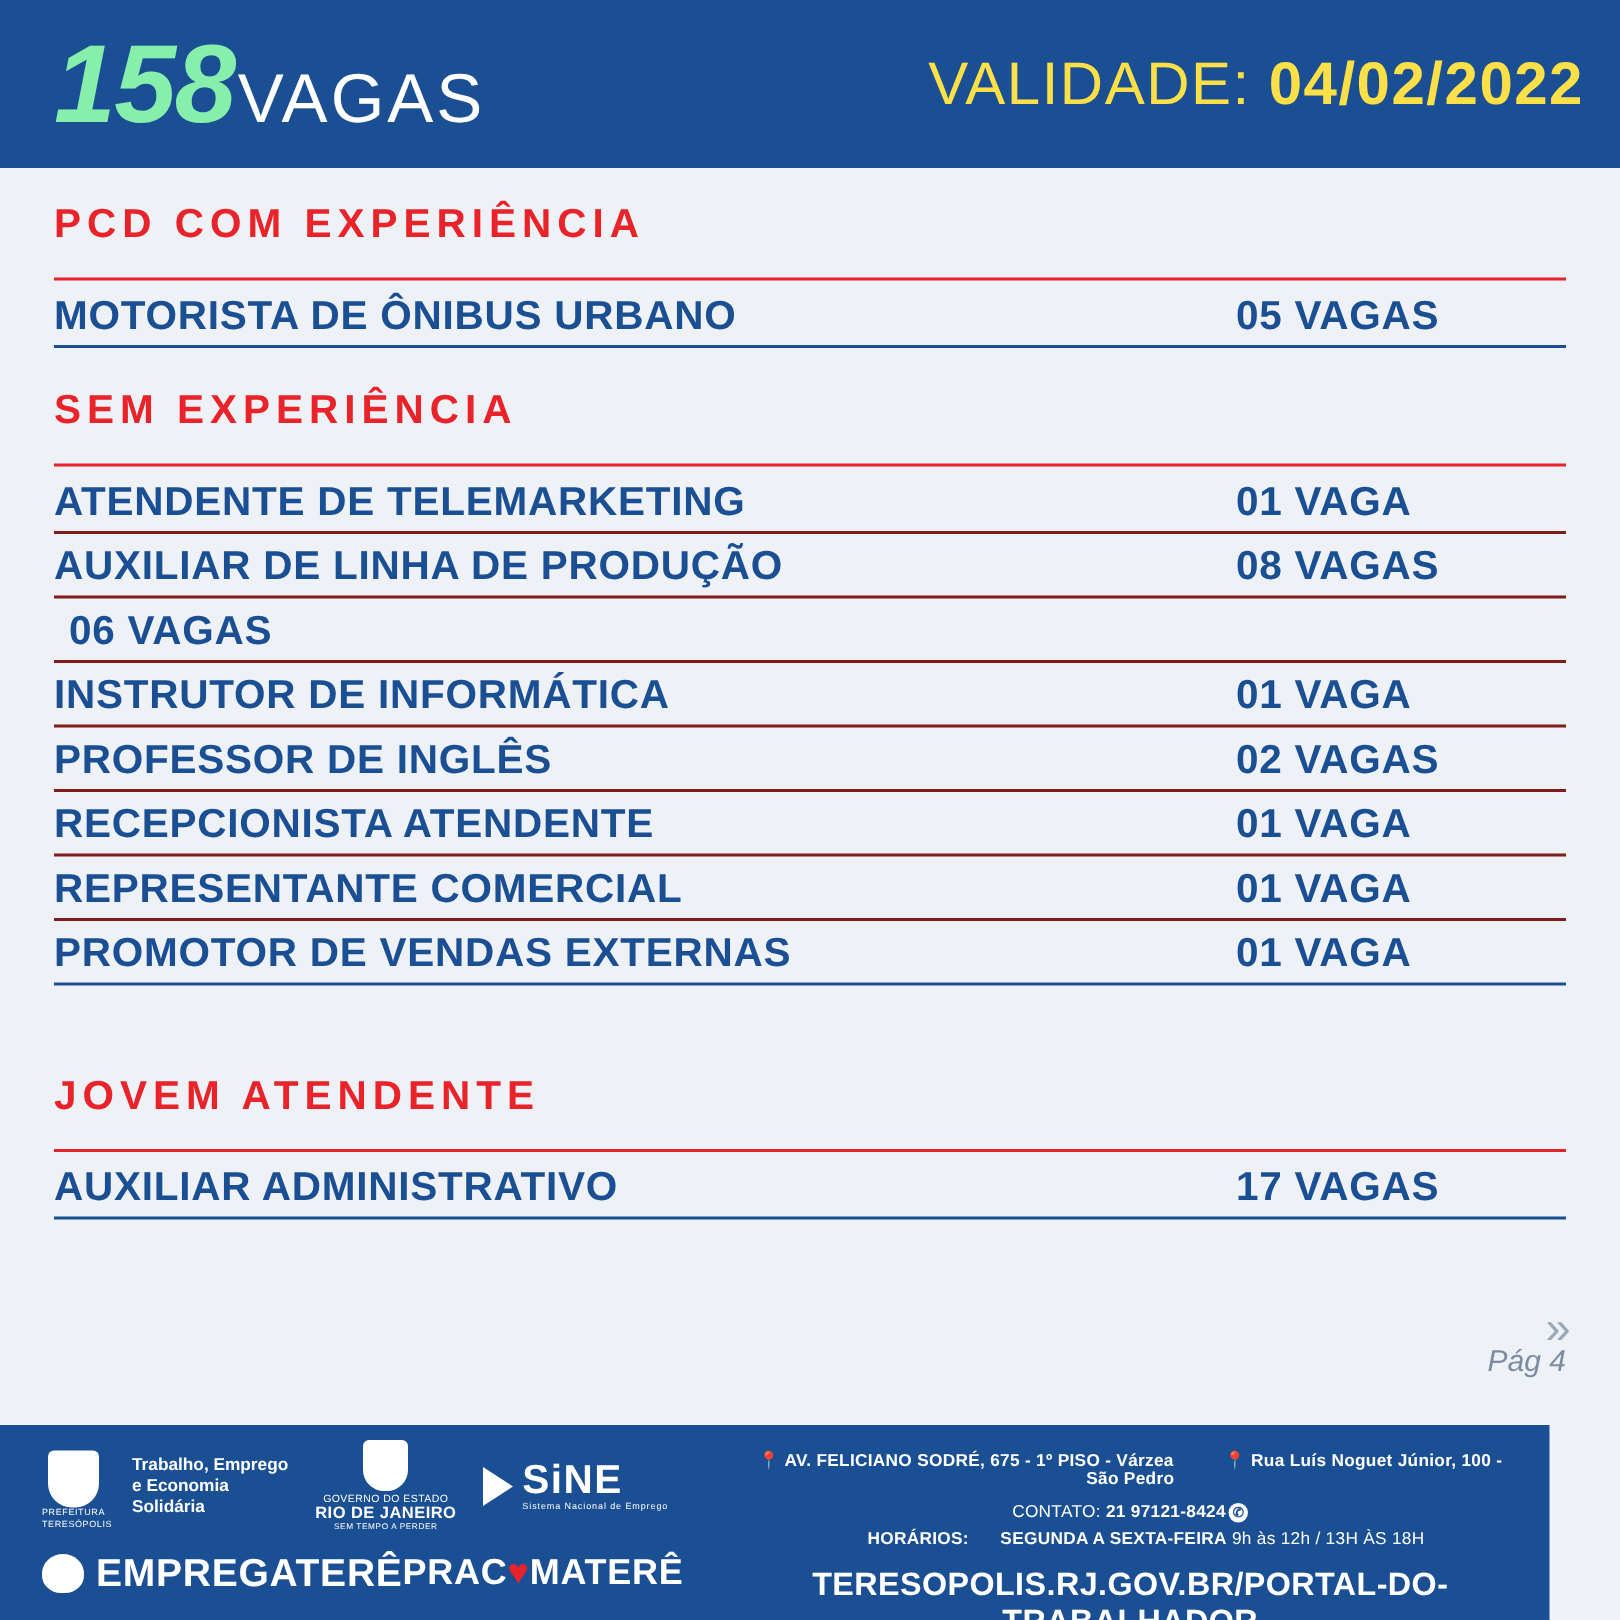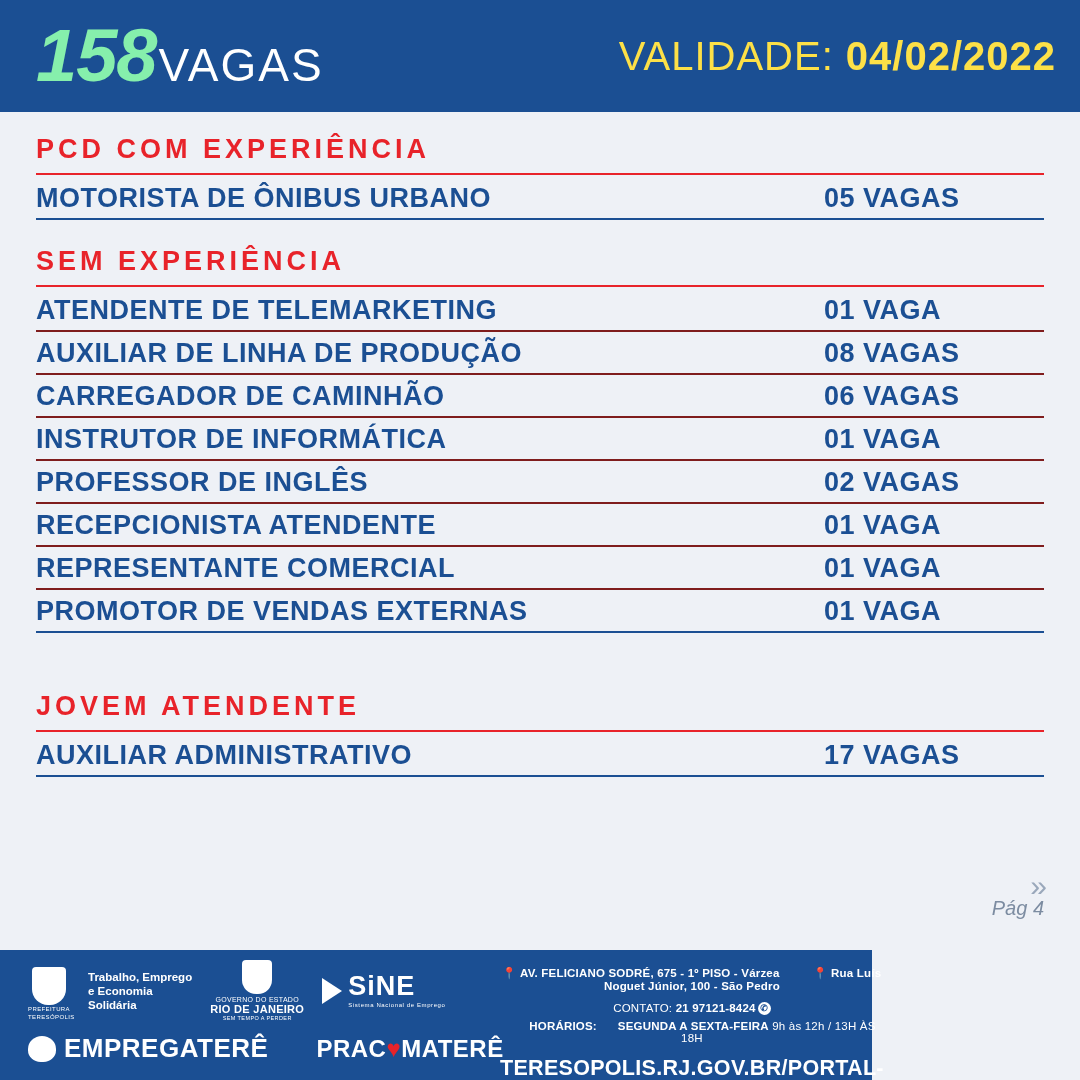--- a/index.html
+++ b/index.html
@@ -47,21 +47,21 @@
   .validade .date { font-weight:bold; margin-left:12px; }
 
   
   .content { padding:22px 36px 0 36px; }
 
   .section-title {
     color:#e8232a;
     font-size:27px;
     font-weight:bold;
     letter-spacing:4px;
-    padding-bottom:8px;
+    padding-bottom:20px;
     border-bottom:2px solid #e8232a;
     margin-bottom:2px;
   }
   .section + .section { margin-top:26px; }
 
   .row {
     display:flex;
     align-items:baseline;
     justify-content:space-between;
     border-bottom:2px solid #7f1d1d;
@@ -94,21 +94,21 @@
     text-align:right;
     color:#8a99ad;
   }
   .chev { font-size:30px; line-height:22px; letter-spacing:-3px; color:#9aa8bb; }
   .pag { font-style:italic; font-size:20px; color:#7c8ca1; }
 
   
   .footer {
     position:absolute;
     left:0; bottom:0;
-    width:872px; height:130px;
+    width:1033px; height:130px;
     background:#1b4f93;
     color:#ffffff;
     display:flex;
   }
   .footer-left {
     width:500px;
     position:relative;
     padding:10px 0 0 28px;
   }
   .brand-row { display:flex; align-items:center; gap:18px; }
@@ -148,21 +148,21 @@
     width:0;height:0;
     border-top:13px solid transparent;
     border-bottom:13px solid transparent;
     border-left:20px solid #ffffff;
   }
   .sine-txt { line-height:1; }
   .sine-name { font-size:27px; font-weight:bold; letter-spacing:1px; }
   .sine-sub { font-size:6px; letter-spacing:0.6px; margin-top:2px; }
 
   .logo-row {
-    display:flex; align-items:center; gap:48px;
+    display:flex; align-items:center; 
     margin-top:12px;
   }
   .emp {
     display:flex; align-items:center; gap:8px;
     font-size:26px; font-weight:bold; letter-spacing:0.5px;
   }
   .emp-icon {
     width:28px;height:26px;
     background:#ffffff;
     border-radius:50% 50% 45% 45%;
@@ -225,21 +225,20 @@
 
       <div class="row">
         <span class="job">ATENDENTE DE TELEMARKETING</span>
         <span class="count">01 VAGA</span>
       </div>
       <div class="row">
         <span class="job">AUXILIAR DE LINHA DE PRODUÇÃO</span>
         <span class="count">08 VAGAS</span>
       </div>
       <div class="row">
-        <span class="job">CARREGADOR DE CAMINHÃO</span>
         <span class="count">06 VAGAS</span>
       </div>
       <div class="row">
         <span class="job">INSTRUTOR DE INFORMÁTICA</span>
         <span class="count">01 VAGA</span>
       </div>
       <div class="row">
         <span class="job">PROFESSOR DE INGLÊS</span>
         <span class="count">02 VAGAS</span>
       </div>

